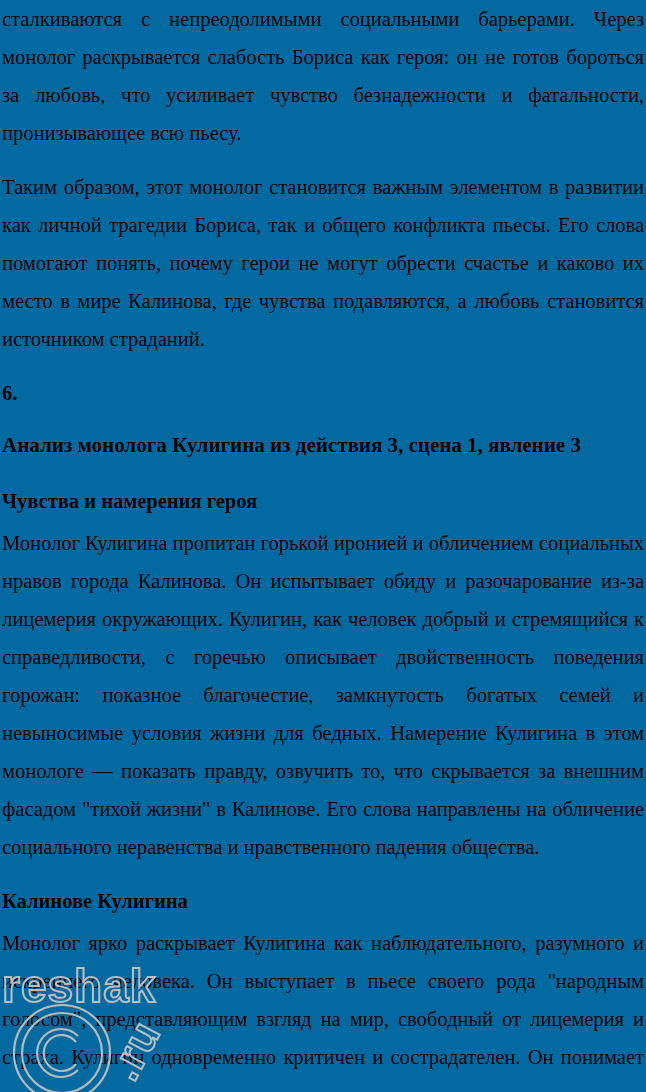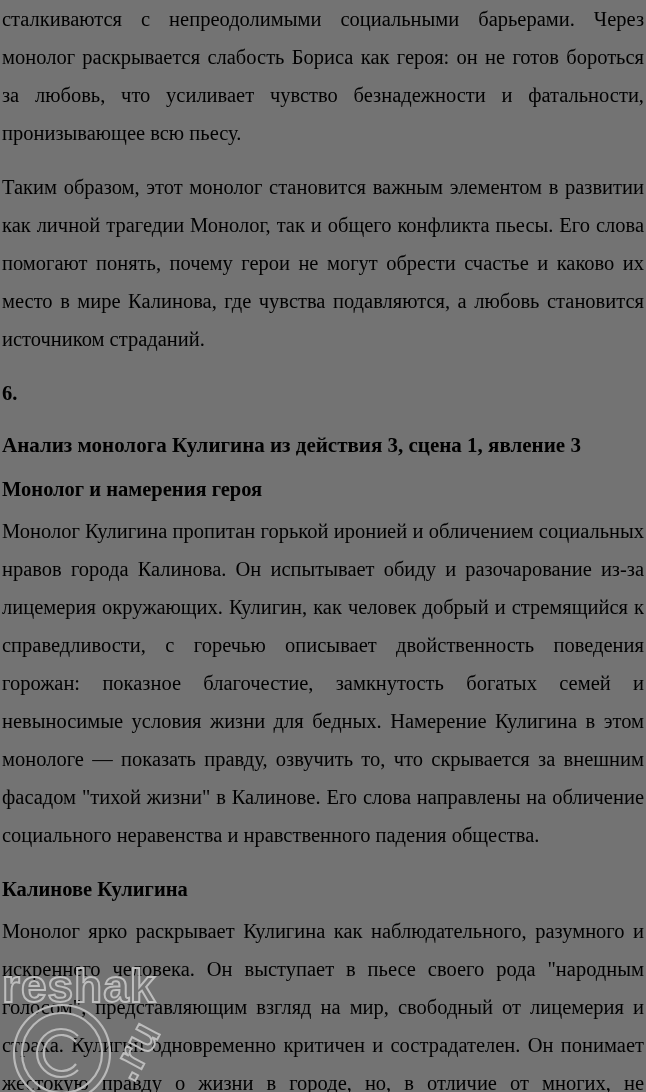--- a/index.html
+++ b/index.html
@@ -11,21 +11,21 @@
   body {
     font-family: "Liberation Serif", "DejaVu Serif", serif;
     color: #000000;
   }
 
   #page {
     position: relative;
     width: 646px;
     height: 1092px;
     overflow: hidden;
-    background: #737373;
+    background: #0369a1;
   }
 
   #content {
     position: absolute;
     left: 0;
     top: 0;
     width: 646px;
     padding: 0 2px 0 2px;
     box-sizing: border-box;
   }
@@ -52,21 +52,21 @@
 
   h1.num-heading {
     margin: 0 0 14px 0;
     font-size: 20.5px;
     line-height: 38px;
     font-weight: bold;
     text-align: left;
   }
 
   h2.sec-heading {
-    margin: 0 0 6px 0;
+    margin: 0 0 18px 0;
     font-size: 21px;
     line-height: 38px;
     font-weight: bold;
     text-align: left;
   }
 
   h3.sub-heading {
     margin: 0 0 4px 0;
     font-size: 20.5px;
     line-height: 38px;
@@ -101,24 +101,24 @@
     stroke-width: 2;
   }
 </style>
 </head>
 <body>
 
 <div id="page">
 
   <div id="content">
       <p class="body-par">сталкиваются с непреодолимыми социальными барьерами. Через монолог раскрывается слабость Бориса как героя: он не готов бороться за любовь, что усиливает чувство безнадежности и фатальности, пронизывающее всю пьесу.</p>
-      <p class="body-par">Таким образом, этот монолог становится важным элементом в развитии как личной трагедии Монолог, так и общего конфликта пьесы. Его слова помогают понять, почему герои не могут обрести счастье и каково их место в мире Калинова, где чувства подавляются, а любовь становится источником страданий.</p>
+      <p class="body-par">Таким образом, этот монолог становится важным элементом в развитии как личной трагедии Бориса, так и общего конфликта пьесы. Его слова помогают понять, почему герои не могут обрести счастье и каково их место в мире Калинова, где чувства подавляются, а любовь становится источником страданий.</p>
       <h1 class="num-heading">6.</h1>
       <h2 class="sec-heading">Анализ монолога Кулигина из действия 3, сцена 1, явление 3</h2>
-      <h3 class="sub-heading">Монолог и намерения героя</h3>
+      <h3 class="sub-heading">Чувства и намерения героя</h3>
       <p class="body-par">Монолог Кулигина пропитан горькой иронией и обличением социальных нравов города Калинова. Он испытывает обиду и разочарование из-за лицемерия окружающих. Кулигин, как человек добрый и стремящийся к справедливости, с горечью описывает двойственность поведения горожан: показное благочестие, замкнутость богатых семей и невыносимые условия жизни для бедных. Намерение Кулигина в этом монологе — показать правду, озвучить то, что скрывается за внешним фасадом "тихой жизни" в Калинове. Его слова направлены на обличение социального неравенства и нравственного падения общества.</p>
       <h3 class="sub-heading">Калинове Кулигина</h3>
       <p class="body-par last-par force-just">Монолог ярко раскрывает Кулигина как наблюдательного, разумного и искреннего человека. Он выступает в пьесе своего рода "народным голосом", представляющим взгляд на мир, свободный от лицемерия и страха. Кулигин одновременно критичен и сострадателен. Он понимает жестокую правду о жизни в городе, но, в отличие от многих, не смиряется с несправедливостью, хотя и осознает собственное бессилие</p>
     </div>
 
   <div id="watermark">
     <svg width="230" height="150" viewBox="0 0 230 150" xmlns="http://www.w3.org/2000/svg">
 
       <g class="wm-stroke">
         <circle cx="62" cy="95" r="48"></circle>

